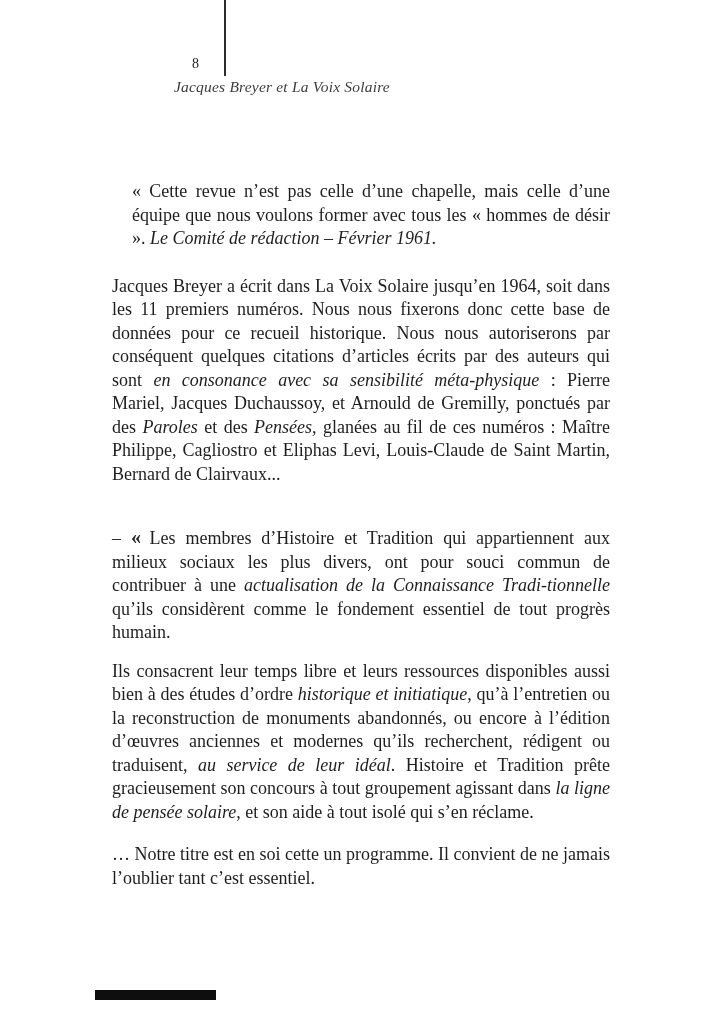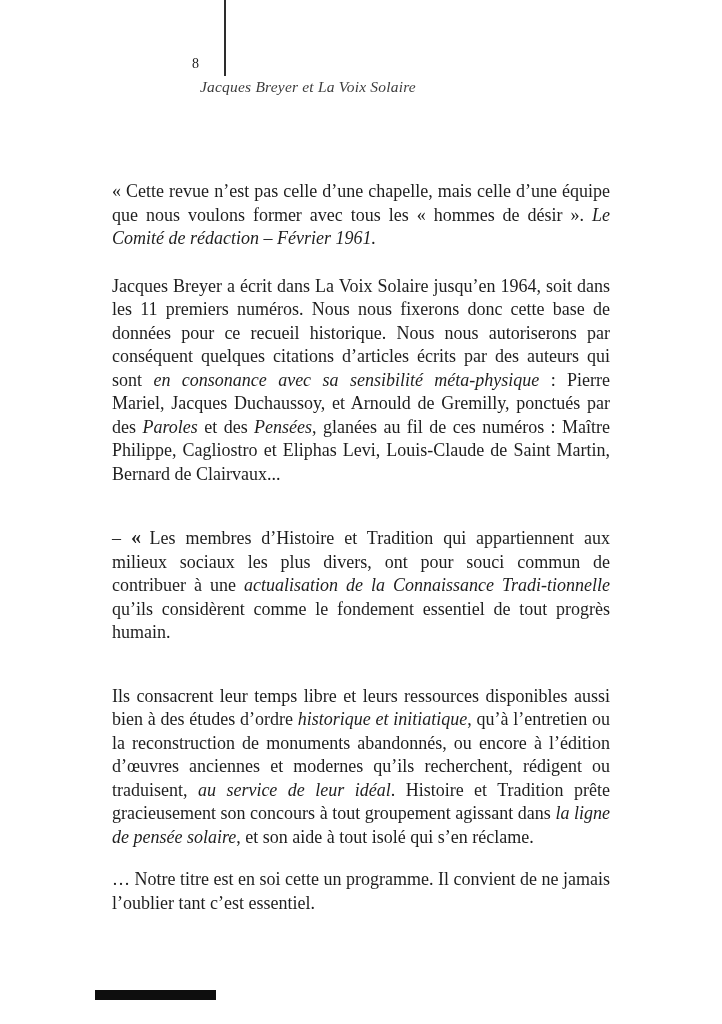--- a/index.html
+++ b/index.html
@@ -23,41 +23,41 @@
     background: #0e0e0e;
   }
   .page-number {
     position: absolute;
     left: 192px; top: 56px;
     font-size: 14px;
     color: #222222;
   }
   .running-header {
     position: absolute;
-    left: 200px; top: 78px;
+    left: 174px; top: 78px;
     font-size: 15.5px;
     font-style: italic;
     color: #3c3c3c;
     letter-spacing: 0.2px;
     white-space: nowrap;
   }
   .body-text {
     position: absolute;
     left: 112px; top: 180px;
     width: 498px;
     font-size: 18px;
     line-height: 23.5px;
     color: #1e1e1e;
     text-align: justify;
   }
   .para { text-align: justify; }
-  .para.p1 { margin-top: 0; }
+  .para.p1 { margin-top: 0; margin-left: 20px; }
   .para.p2 { margin-top: 24px; }
   .para.p3 { margin-top: 40px; }
-  .para.p4 { margin-top: 40px; }
+  .para.p4 { margin-top: 15px; }
   .para.p5 { margin-top: 19px; }
   .seg-normal { font-style: normal; font-weight: normal; }
   .seg-italic { font-style: italic; }
   .seg-bold { font-weight: normal; }
   .seg-boldmark { font-weight: bold; font-size: 1.12em; letter-spacing: -1px; }
 </style>
 </head>
 <body style="background: rgb(255, 255, 255);">
 
 <div class="page">

